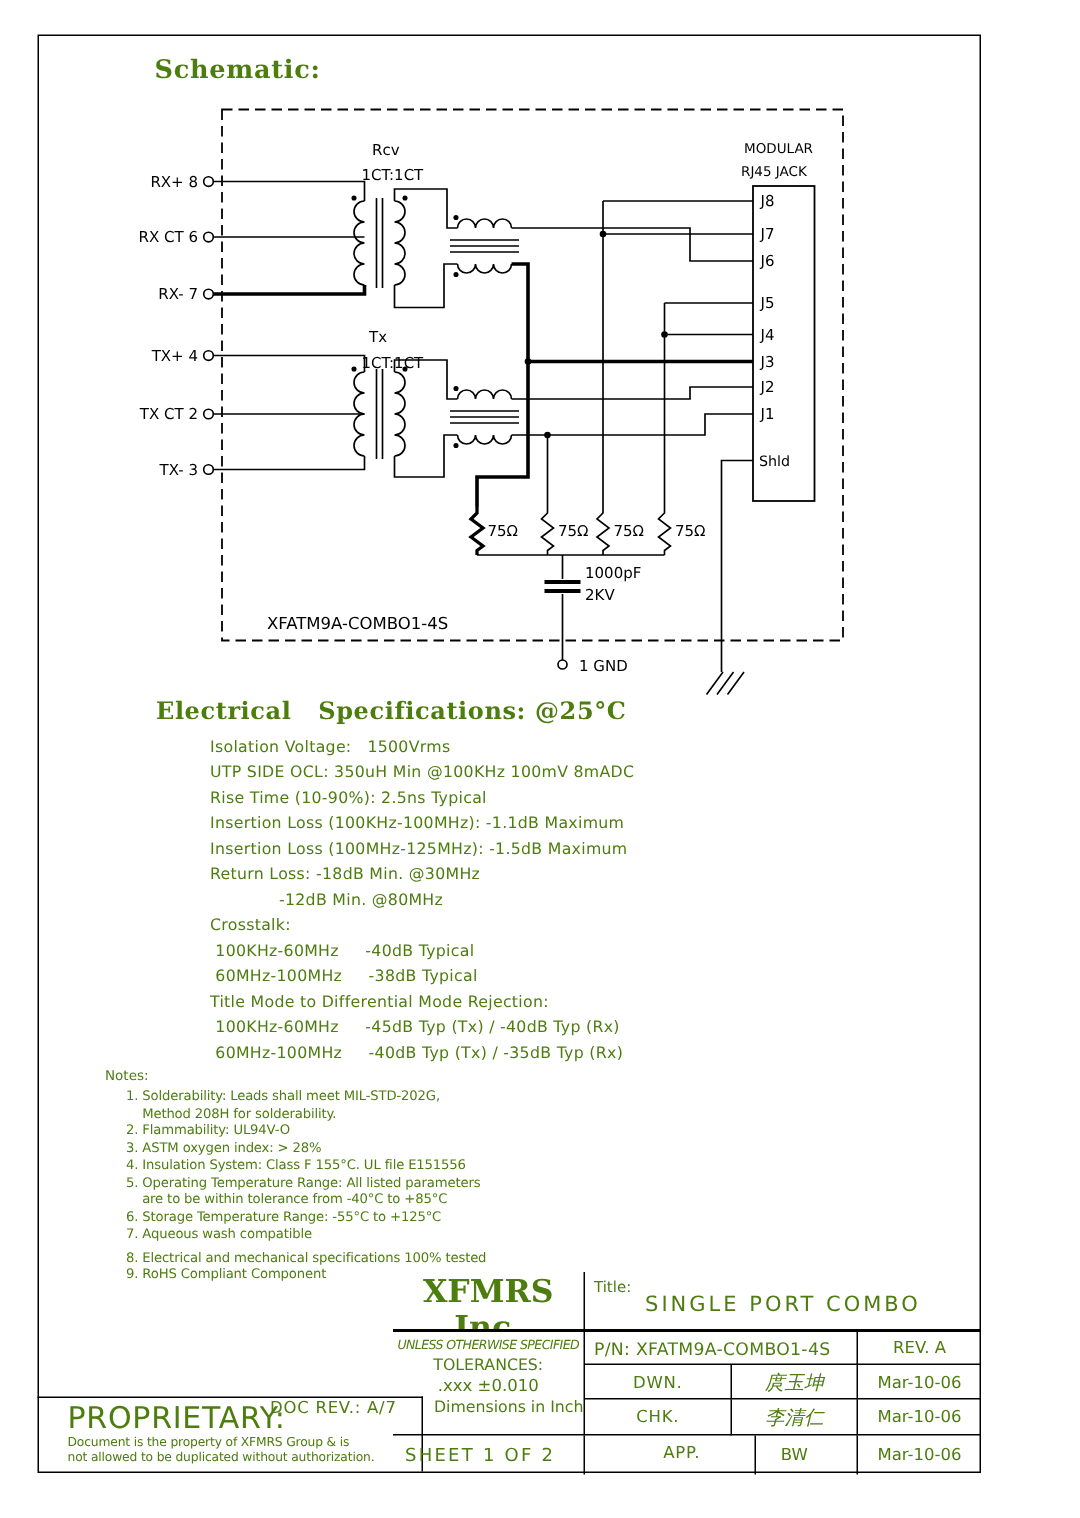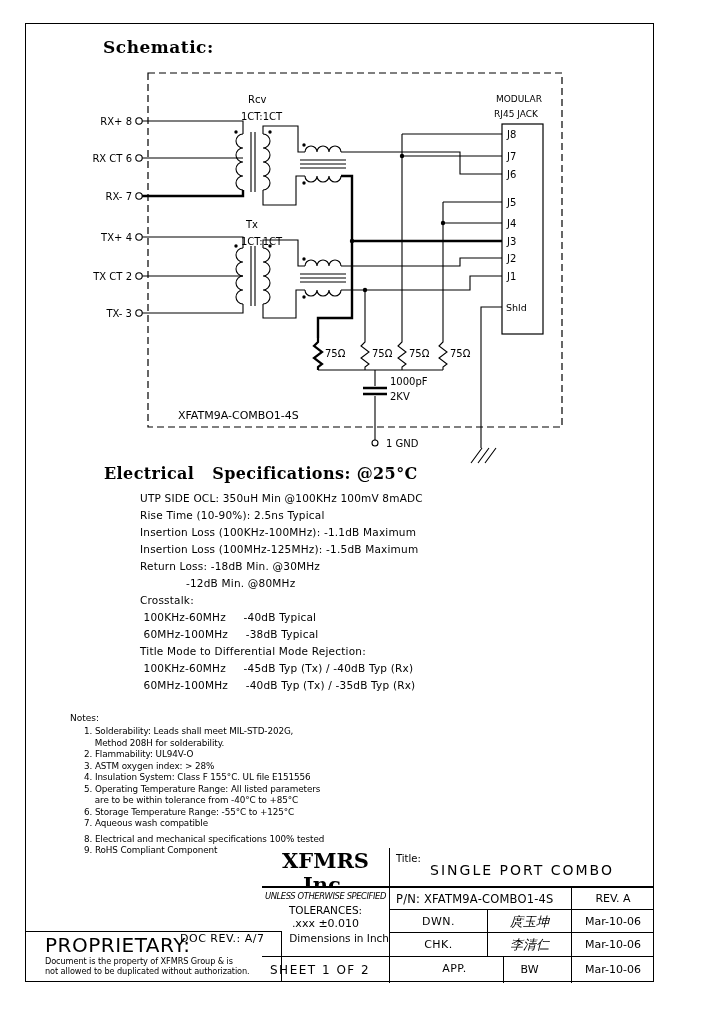--- a/index.html
+++ b/index.html
@@ -1,17 +1,17 @@
 <!DOCTYPE html>
 <html><head>
 <meta charset="utf-8">
 <style>
   html,body{margin:0;padding:0;background:#fff;}
   #page{position:relative;width:720px;height:1012px;background:#fff;overflow:hidden;
-        font-family:"DejaVu Sans",sans-serif;color:#000000;}
+        font-family:"DejaVu Sans",sans-serif;color:#4d7c0f;}
   .abs{position:absolute;}
   .pre{white-space:pre;}
   #outer-border{left:25px;top:23px;width:627px;height:957px;border:1.6px solid #000;}
   #schematic-heading{left:103px;top:37px;font-family:"DejaVu Serif",serif;
         font-weight:bold;font-size:17px;letter-spacing:.5px;}
   #elec-heading{left:104px;top:464px;font-family:"DejaVu Serif",serif;
         font-weight:bold;font-size:16px;letter-spacing:.4px;}
   #specs{left:140px;top:490px;font-size:10.5px;line-height:17px;letter-spacing:.2px;}
   #notes-heading{left:70px;top:713px;font-size:9px;}
   #notes{left:84px;top:726px;font-size:8.8px;line-height:11.5px;letter-spacing:-.1px;}
@@ -165,20 +165,21 @@
       <text x="390" y="385">1000pF</text>
       <text x="390" y="400">2KV</text>
 
       <text x="178" y="419" font-size="11">XFATM9A-COMBO1-4S</text>
       <text x="386" y="447">1 GND</text>
     </g>
   </svg>
 
   <div id="elec-heading" class="abs pre">Electrical   Specifications: @25°C</div>
   <div id="specs" class="abs">
+    <div class="pre">Isolation Voltage:   1500Vrms</div>
     <div class="pre">UTP SIDE OCL: 350uH Min @100KHz 100mV 8mADC</div>
     <div class="pre">Rise Time (10-90%): 2.5ns Typical</div>
     <div class="pre">Insertion Loss (100KHz-100MHz): -1.1dB Maximum</div>
     <div class="pre">Insertion Loss (100MHz-125MHz): -1.5dB Maximum</div>
     <div class="pre">Return Loss: -18dB Min. @30MHz</div>
     <div class="pre">             -12dB Min. @80MHz</div>
     <div class="pre">Crosstalk:</div>
     <div class="pre"> 100KHz-60MHz     -40dB Typical</div>
     <div class="pre"> 60MHz-100MHz     -38dB Typical</div>
     <div class="pre">Title Mode to Differential Mode Rejection:</div>

